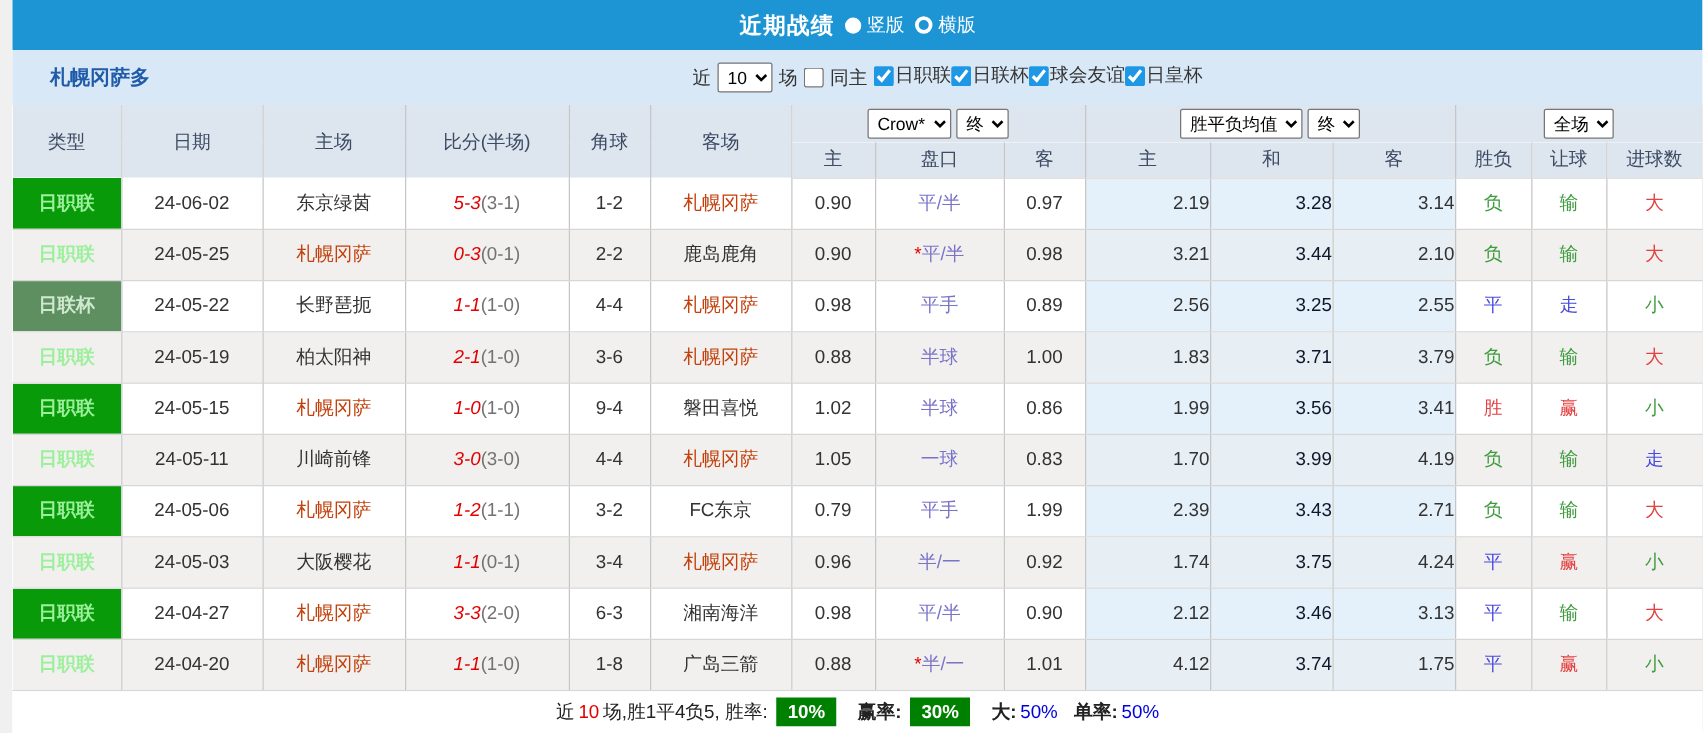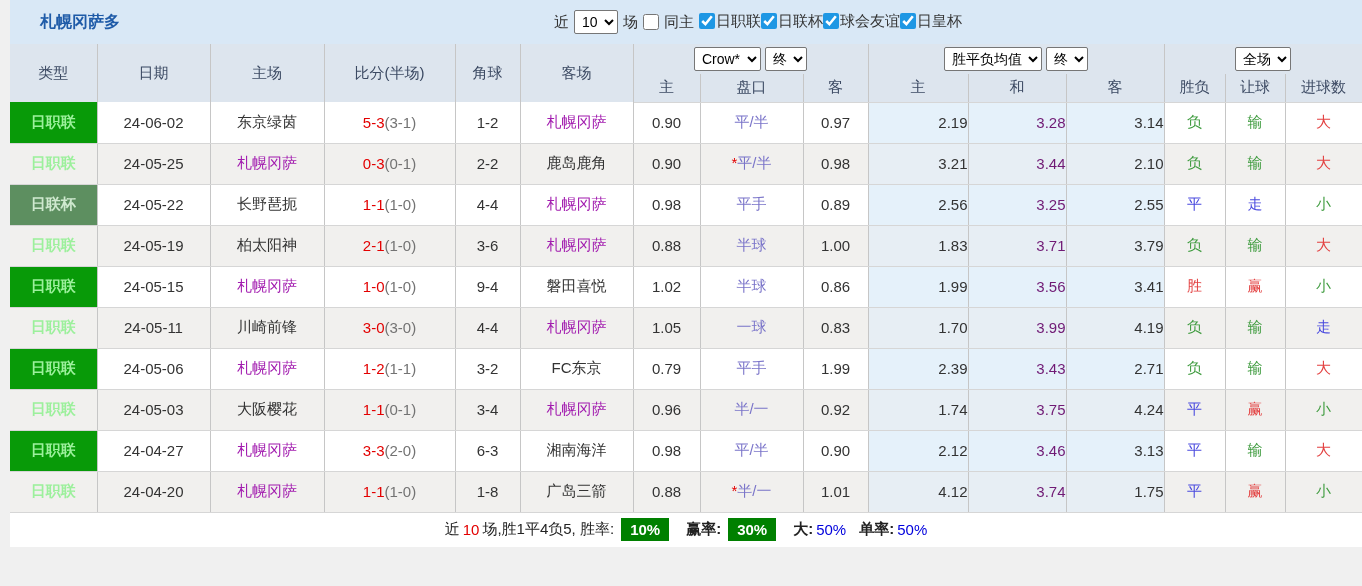--- a/index.html
+++ b/index.html
@@ -40,45 +40,56 @@
   thead tr.sel-row th { height: 30px; border-bottom: none; }
   thead tr.sub-row th { height: 28px; }
   thead th[rowspan] { border-bottom: 1px solid #c6c6c6; }
   tbody td { height: 41px; font-size: 15px; color: #333; }
   tbody tr:nth-child(even) td { background: #f1f0ee; }
   tbody td.odds { background: rgba(162, 206, 238, 0.28); text-align: right; }
   tbody tr:nth-child(even) td.odds { background: #e7eef4; }
 
   td.league { background: #089a08; color: #9cf09c; font-weight: bold; }
   td.league.cup { background: #5d8f60; color: #cfe9cf; }
-  td.focus { color: #a21caf; }
-  .score-ft { color: #e30000; }
+  td.focus { color: #c2410c; }
+  .score-ft { color: #e30000; font-style: italic; }
   .score-ht { color: #737373; }
   td.hline { color: #7a74c9; }
   .star { color: #e30000; }
-  td.draw { color: #701a75; }
+  td.draw { color: #0f172a; }
   td.res-red { color: #e34242; }
   td.res-green { color: #3e9b3e; }
   td.res-blue { color: #4a4adf; }
 
   
   .summary {
     height: 34px; background: #fff; display: flex; align-items: center; justify-content: center;
     font-size: 15px; color: #222; gap: 3px;
   }
   .summary .red { color: #e30000; }
   .summary .badge { background: #008000; color: #fff; font-weight: bold; padding: 3px 9px; margin: 0 4px; }
   .summary .blue { color: #0000dd; }
   .summary .gap { margin-left: 10px; font-weight: bold; }
 </style>
 </head>
 <body>
 
 <div class="page">
 
+  <div class="title-bar">
+    <span class="title">近期战绩</span>
+    <span class="radio-opt">
+      <span class="radio-dot"></span>
+      <span>竖版</span>
+    </span>
+    <span class="radio-opt">
+      <span class="radio-ring"></span>
+      <span>横版</span>
+    </span>
+  </div>
 
   <div class="filter-bar">
     <span class="team-name">札幌冈萨多</span>
     <span class="filter-controls">
       <span>近</span>
       <select>
         <option>10</option>
       </select>
       <span>场</span>
       <input type="checkbox" class="chk" style="">

